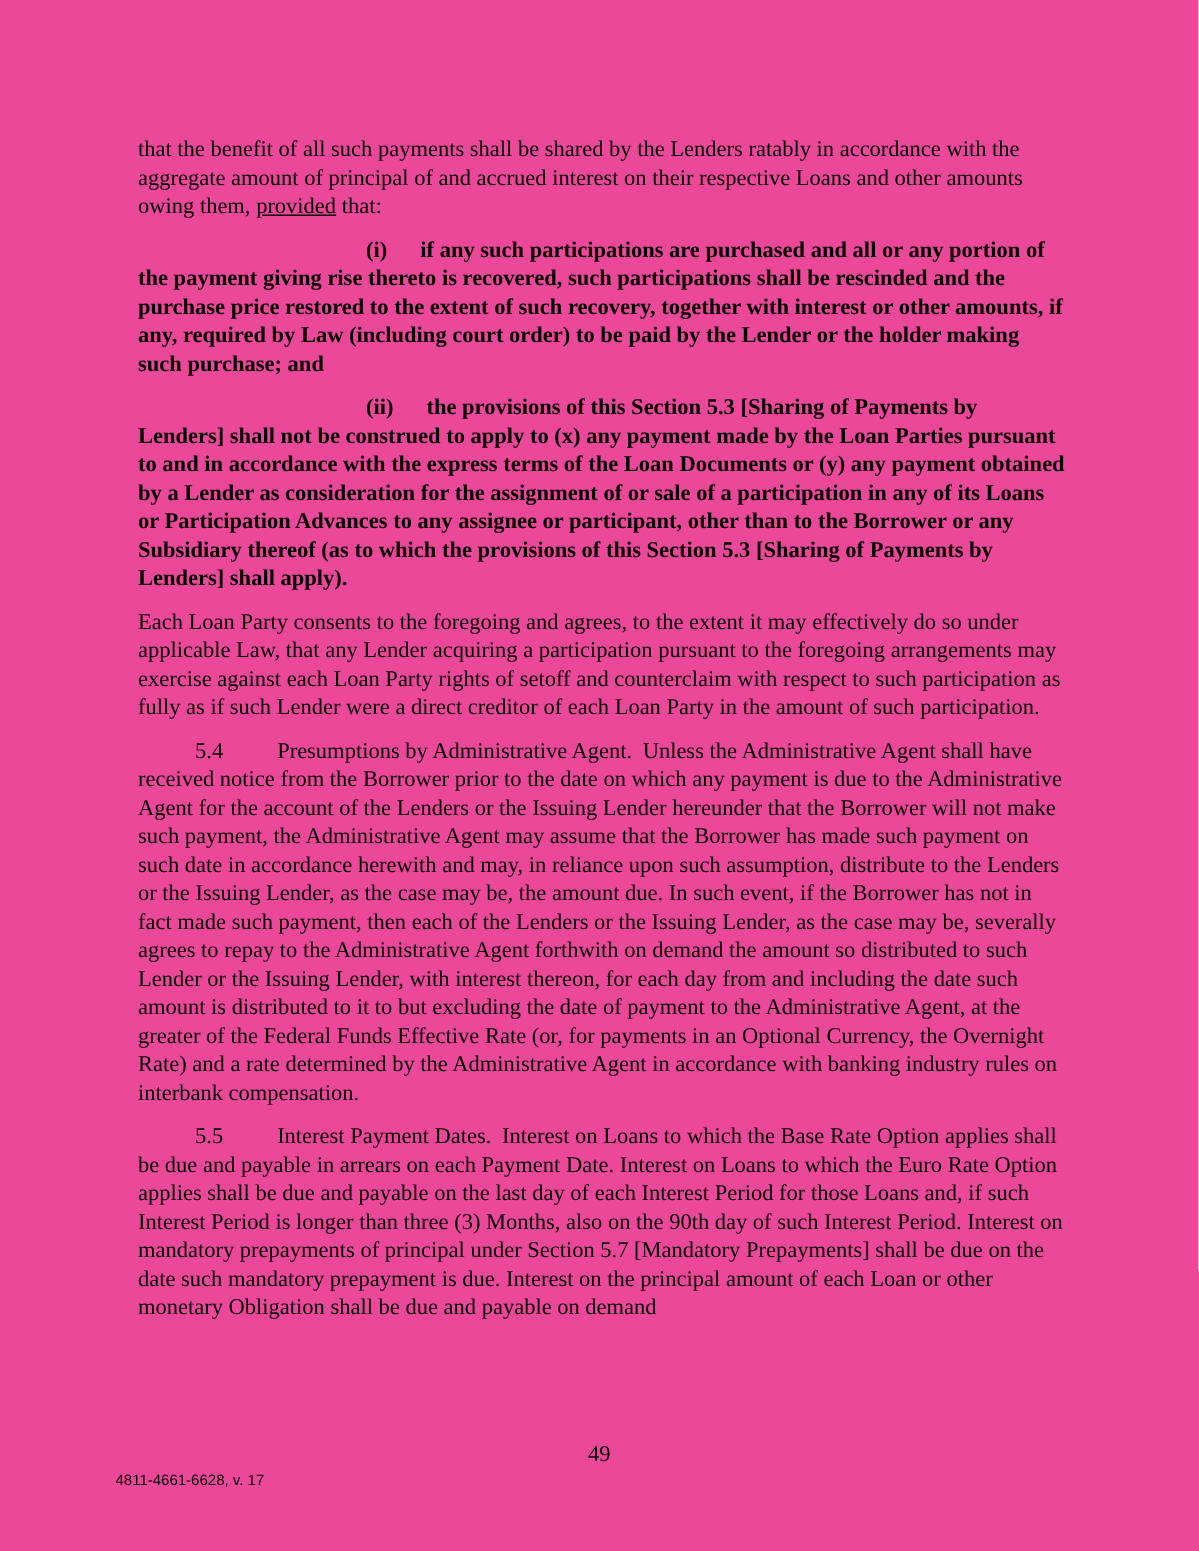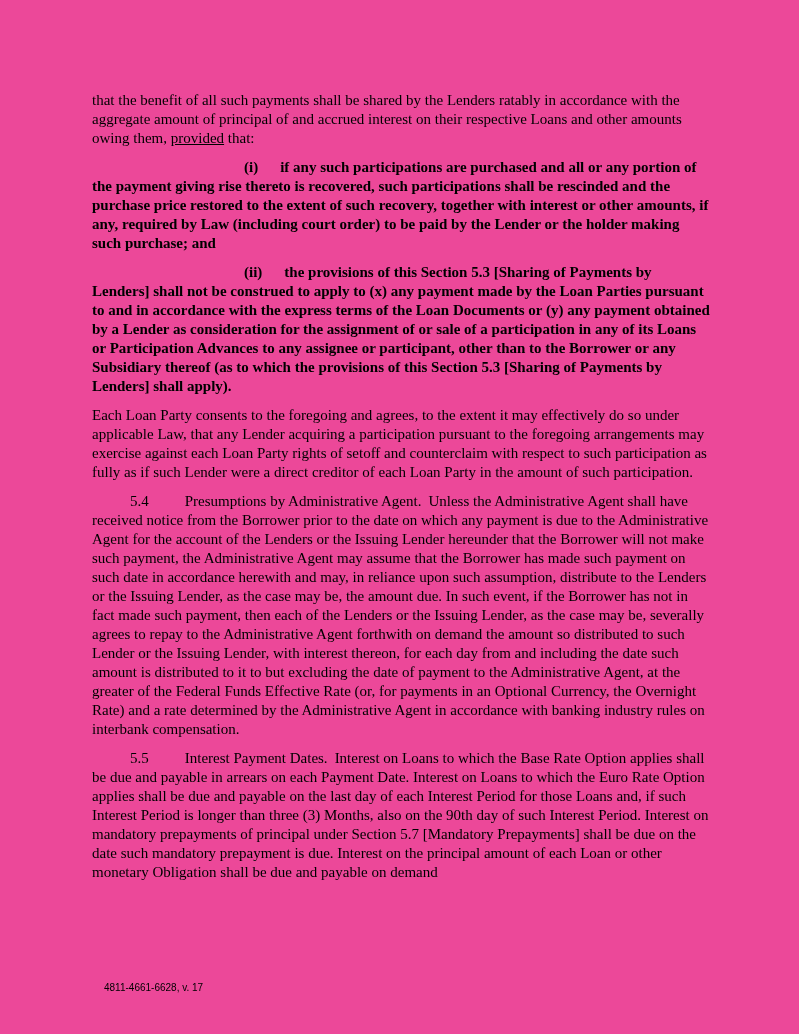--- a/index.html
+++ b/index.html
@@ -58,21 +58,21 @@
     left: 0;
     width: 100%;
     text-align: center;
     font-size: 15px;
     line-height: 19px;
     font-family: "Liberation Serif", "DejaVu Serif", serif;
   }
   .doc-id {
     position: absolute;
     top: 982px;
-    left: 104px;
+    left: 77px;
     font-family: "Liberation Sans", "DejaVu Sans", sans-serif;
     font-size: 10px;
     line-height: 12px;
     color: #000000;
   }
 </style>
 </head>
 <body>
 
 <div class="page">
@@ -86,16 +86,17 @@
     <p class="para clause"><span class="clause-label">(ii)</span><span class="clause-text">the provisions of this Section 5.3 [Sharing of Payments by Lenders] shall not be construed to apply to (x) any payment made by the Loan Parties pursuant to and in accordance with the express terms of the Loan Documents or (y) any payment obtained by a Lender as consideration for the assignment of or sale of a participation in any of its Loans or Participation Advances to any assignee or participant, other than to the Borrower or any Subsidiary thereof (as to which the provisions of this Section 5.3 [Sharing of Payments by Lenders] shall apply).</span></p>
 
     <p class="para">Each Loan Party consents to the foregoing and agrees, to the extent it may effectively do so under applicable Law, that any Lender acquiring a participation pursuant to the foregoing arrangements may exercise against each Loan Party rights of setoff and counterclaim with respect to such participation as fully as if such Lender were a direct creditor of each Loan Party in the amount of such participation.</p>
 
     <p class="para section"><span class="section-number">5.4</span><span class="section-heading">Presumptions by Administrative Agent.</span><span class="section-body">Unless the Administrative Agent shall have received notice from the Borrower prior to the date on which any payment is due to the Administrative Agent for the account of the Lenders or the Issuing Lender hereunder that the Borrower will not make such payment, the Administrative Agent may assume that the Borrower has made such payment on such date in accordance herewith and may, in reliance upon such assumption, distribute to the Lenders or the Issuing Lender, as the case may be, the amount due. In such event, if the Borrower has not in fact made such payment, then each of the Lenders or the Issuing Lender, as the case may be, severally agrees to repay to the Administrative Agent forthwith on demand the amount so distributed to such Lender or the Issuing Lender, with interest thereon, for each day from and including the date such amount is distributed to it to but excluding the date of payment to the Administrative Agent, at the greater of the Federal Funds Effective Rate (or, for payments in an Optional Currency, the Overnight Rate) and a rate determined by the Administrative Agent in accordance with banking industry rules on interbank compensation.</span></p>
 
     <p class="para section"><span class="section-number">5.5</span><span class="section-heading">Interest Payment Dates.</span><span class="section-body">Interest on Loans to which the Base Rate Option applies shall be due and payable in arrears on each Payment Date. Interest on Loans to which the Euro Rate Option applies shall be due and payable on the last day of each Interest Period for those Loans and, if such Interest Period is longer than three (3) Months, also on the 90th day of such Interest Period. Interest on mandatory prepayments of principal under Section 5.7 [Mandatory Prepayments] shall be due on the date such mandatory prepayment is due. Interest on the principal amount of each Loan or other monetary Obligation shall be due and payable on demand</span></p>
 
   </div>
 
+  <div class="page-number">49</div>
 
   <div class="doc-id">4811-4661-6628, v. 17</div>
 
 </div>
 
 </body></html>

